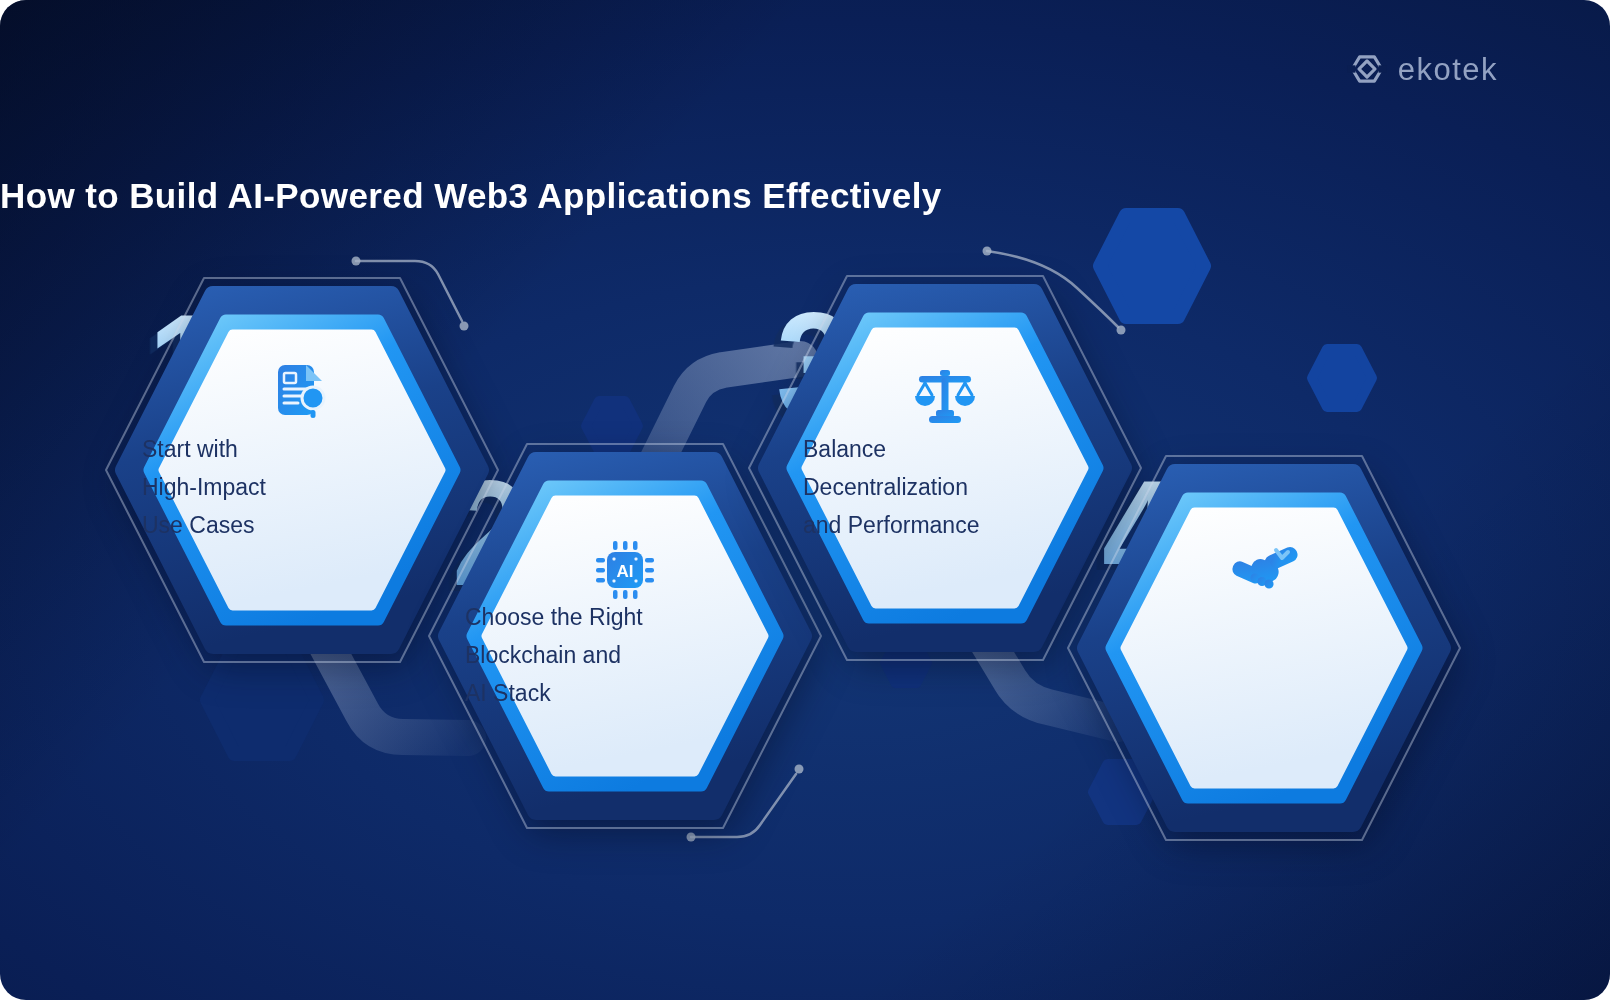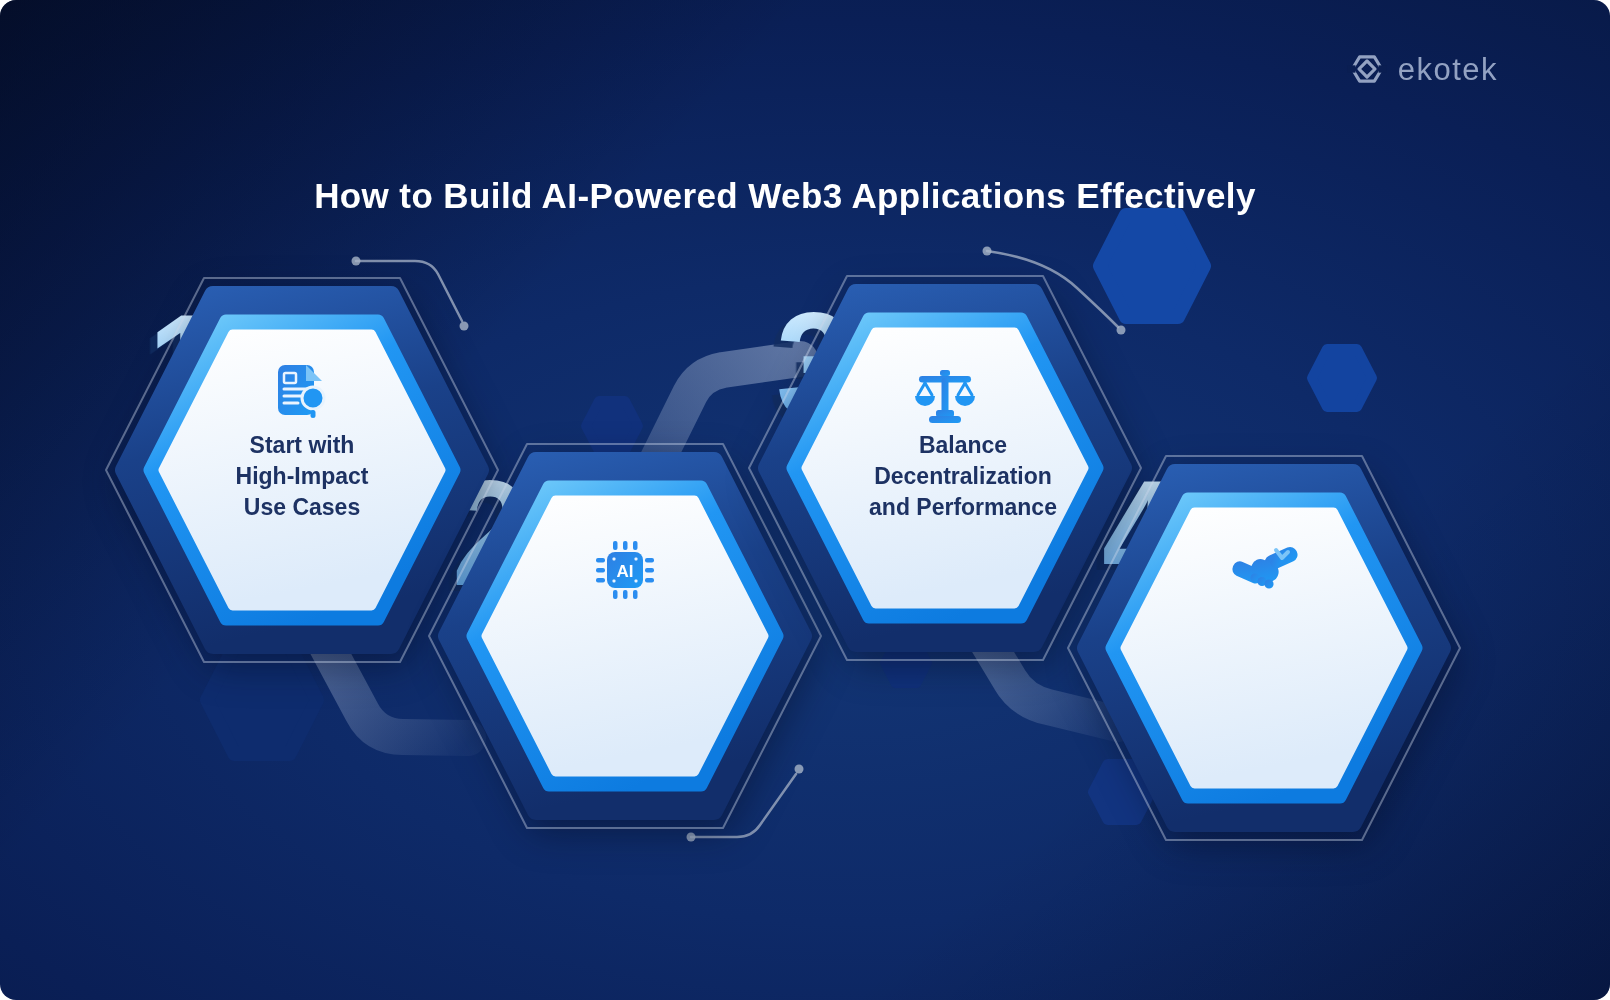--- a/index.html
+++ b/index.html
@@ -2,53 +2,53 @@
 <html><head>
 <meta charset="utf-8">
 <style>
   html,body{margin:0;padding:0;}
   body{
     width:1610px;height:1000px;position:relative;background:#ffffff;
     font-family:"Liberation Sans",sans-serif;overflow:hidden;
   }
   .canvas{
     position:absolute;left:0;top:0;width:1610px;height:1000px;
-    border-radius:16px;overflow:hidden;
+    border-radius:26px;overflow:hidden;
     background:radial-gradient(95% 85% at 53% 60%, #133676 0%, #0e2a68 38%, #0a1f56 68%, #071740 100%);
   }
   .canvas::before{
     content:"";position:absolute;inset:0;pointer-events:none;
     background:linear-gradient(133deg, rgba(1,4,18,.55) 0%, rgba(1,4,18,0) 32%),
                linear-gradient(318deg, rgba(1,4,18,.30) 0%, rgba(1,4,18,0) 28%);
   }
   .bg-svg{position:absolute;left:0;top:0;z-index:1;}
   .page-title{
     position:absolute;left:0;right:40px;top:136px;z-index:5;
-    text-align:center;color:#ffffff;font-size:35px;font-weight:700;letter-spacing:.4px;margin-top:40px;
+    text-align:left;color:#ffffff;font-size:35px;font-weight:700;letter-spacing:.4px;margin-top:40px;
   }
   .brand{
     position:absolute;top:48px;right:112px;z-index:5;
     display:flex;align-items:center;gap:10px;
   }
   .brand-name{
     color:#93a2c2;font-size:31px;font-weight:500;letter-spacing:1.5px;line-height:1;
   }
   .step-num{
     position:absolute;z-index:2;font-size:150px;font-weight:700;line-height:1;
     background:linear-gradient(185deg,#e8f6ff 0%,#a6d7fb 42%,#55a3e9 100%);
     -webkit-background-clip:text;background-clip:text;color:transparent;
     filter:drop-shadow(-8px 6px 0 rgba(18,45,96,.85));
     transform:scaleX(.92);transform-origin:left top;
   }
   .step-hex{position:absolute;width:460px;height:460px;z-index:3;
     filter:drop-shadow(6px 12px 18px rgba(3,8,30,.45));}
   .step-icon{position:absolute;width:76px;height:76px;z-index:4;}
   .step-label{
-    position:absolute;width:320px;z-index:4;text-align:center;
-    color:#1d3263;font-size:23px;line-height:31px;font-weight:700;
+    position:absolute;width:320px;z-index:4;text-align:left;
+    color:#1d3263;font-size:23px;line-height:38px;font-weight:400;
     white-space:pre-line;
   }
 </style>
 </head>
 <body>
 
 <div class="canvas">
 
   <svg width="0" height="0" style="position:absolute">
     <defs>
@@ -199,20 +199,23 @@
     </g>
     <rect x="20" y="20" width="36" height="36" rx="8" fill="url(#gIcon)"></rect>
     <g fill="#eaf4ff">
       <rect x="25.5" y="25.5" width="3" height="3" rx="1"></rect>
         <rect x="47.5" y="25.5" width="3" height="3" rx="1"></rect>
       <rect x="25.5" y="47.5" width="3" height="3" rx="1"></rect>
         <rect x="47.5" y="47.5" width="3" height="3" rx="1"></rect>
     </g>
     <text x="38" y="44.5" text-anchor="middle" font-size="17" font-weight="bold" fill="#ffffff" font-family="Liberation Sans, sans-serif">AI</text>
   </svg>
+  <div class="step-label" style="left:465px;top:598px">Choose the Right
+Blockchain and
+AI Stack</div>
 
   <svg class="step-icon" style="left:907px;top:362px" viewBox="0 0 76 76">
     <g fill="url(#gIcon)">
       <rect x="33" y="8" width="10" height="6" rx="2.5"></rect>
       <rect x="12" y="14" width="52" height="6.5" rx="3.25"></rect>
       <rect x="34.5" y="16" width="7" height="36" rx="2.5"></rect>
       <rect x="29" y="48" width="18" height="7" rx="2.5"></rect>
       <rect x="22" y="54" width="32" height="7" rx="3.5"></rect>
     </g>
     <g stroke="#2196f3" stroke-width="3" stroke-linecap="round">

